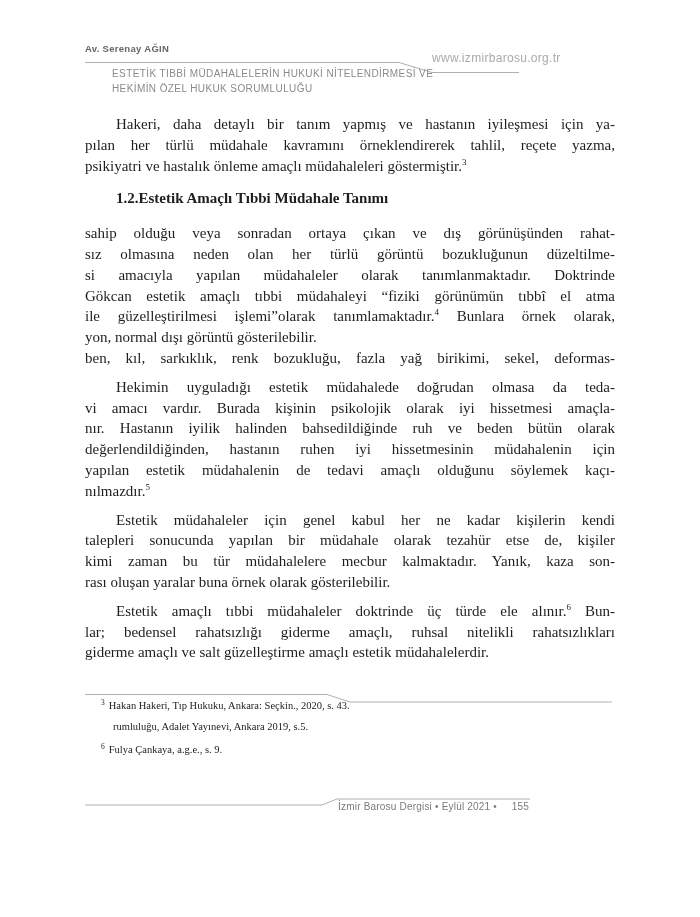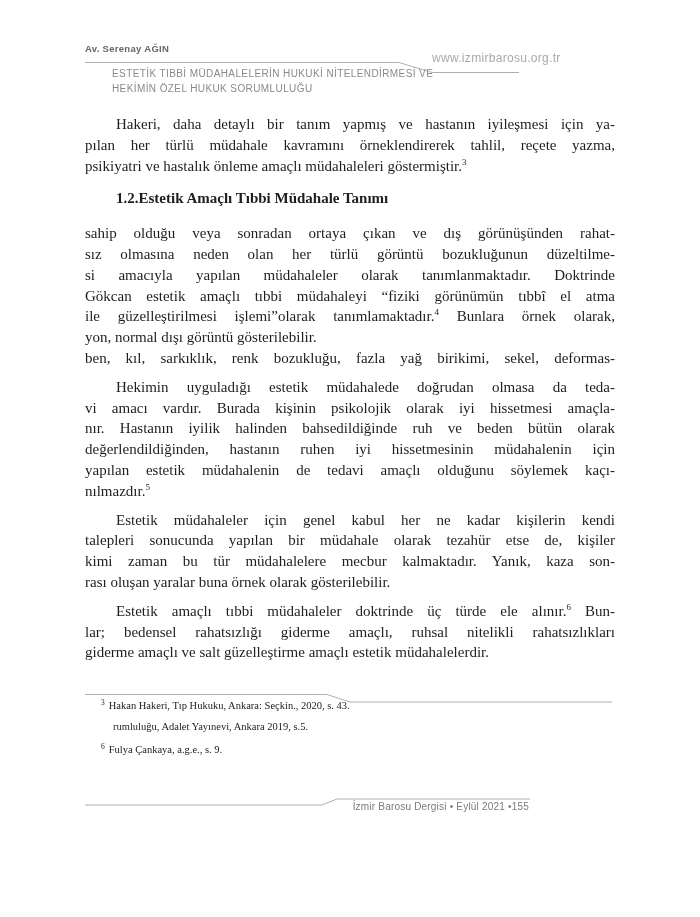--- a/index.html
+++ b/index.html
@@ -41,21 +41,21 @@
   .footnotes{position:absolute;left:85px;top:697px;width:530px;
     font-size:10.5px;line-height:12.5px;color:#222;margin-left:16px;}
   .footnote{margin-bottom:8px;}
   .fn-line{padding-left:12px;text-align:justify;text-align-last:justify;}
   .fn-line.last{text-align-last:left;}
   .fn-line.first{text-indent:-12px;}
   .fn-num{font-size:7.5px;vertical-align:4px;margin-right:4px;}
 
   
   .footer{position:absolute;left:338px;top:801px;width:191px;display:flex;
-    justify-content:flex-end;font-family:"Liberation Sans", sans-serif;
+    justify-content:space-between;font-family:"Liberation Sans", sans-serif;
     font-size:10px;letter-spacing:.2px;color:var(--footer-text);}
 </style>
 </head>
 <body>
 
 <div class="page">
 
   <div class="hdr-author">Av. Serenay AĞIN</div>
 
   <div class="hdr-title">

